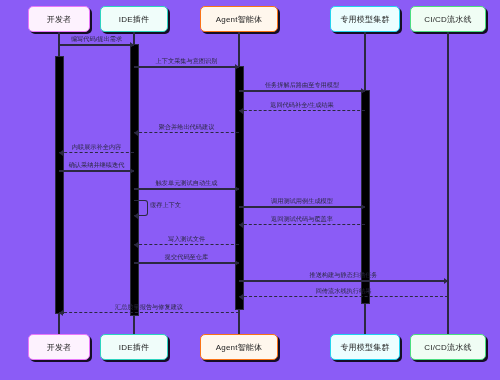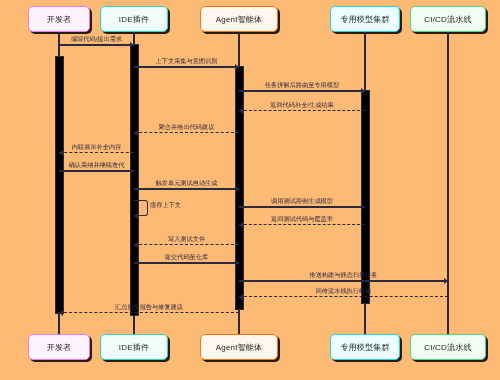--- a/index.html
+++ b/index.html
@@ -1,20 +1,20 @@
 <!DOCTYPE html>
 <html><head>
 <meta charset="utf-8">
 <style>
   html,body{margin:0;padding:0;background:#000;}
   body{
     width:500px;height:380px;overflow:hidden;position:relative;
     font-family:"Liberation Sans","DejaVu Sans",sans-serif;
   }
-  #stage{position:absolute;left:0;top:0;width:500px;height:380px;background:#fdba74;}
+  #stage{position:absolute;left:0;top:0;width:500px;height:380px;background:#8b5cf6;}
 
   
   .pbox{
     position:absolute;box-sizing:border-box;
     border-radius:5px;border-width:1.6px;border-style:solid;
     display:flex;align-items:center;justify-content:center;
     font-size:8px;letter-spacing:.2px;color:#1d1d1d;
     box-shadow:2px 2px 0 rgba(0,0,0,.85);
     white-space:nowrap;
   }

